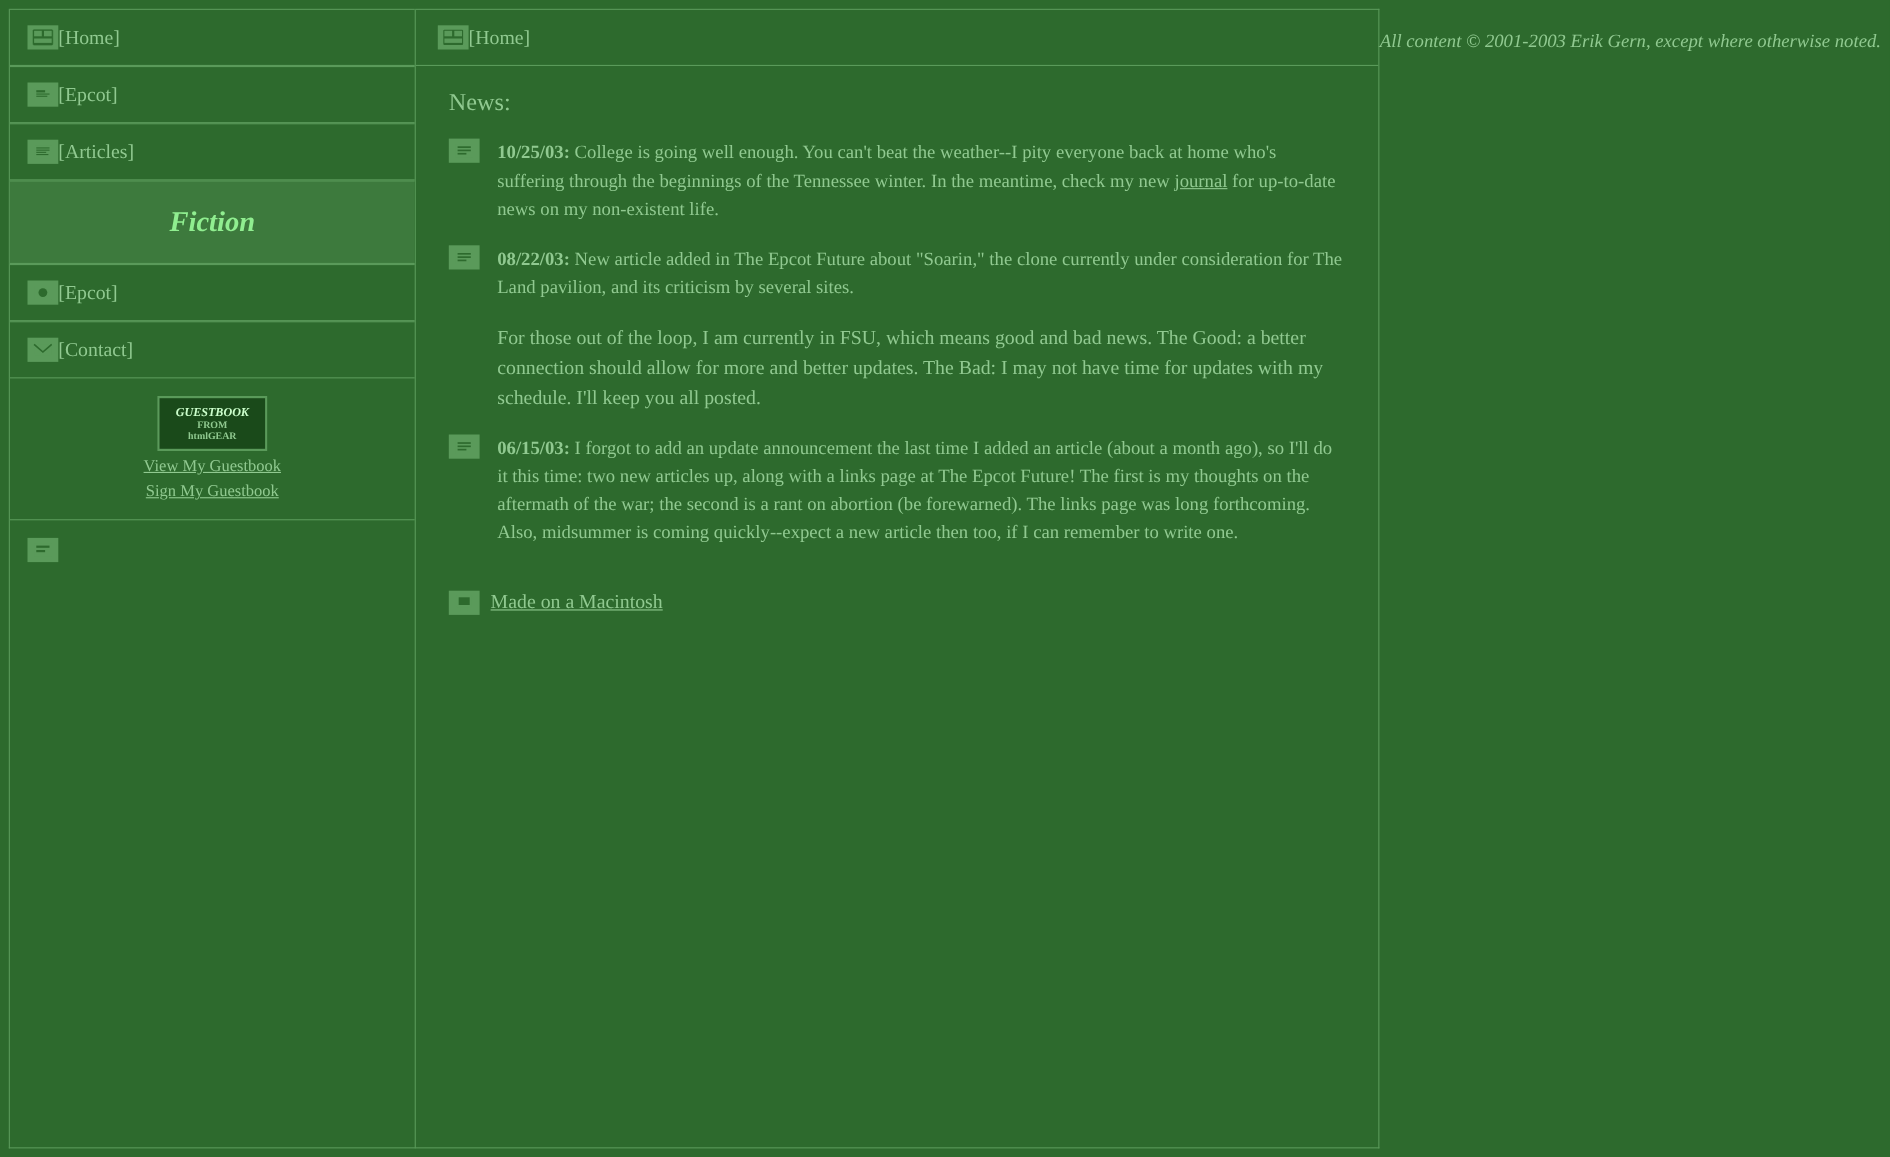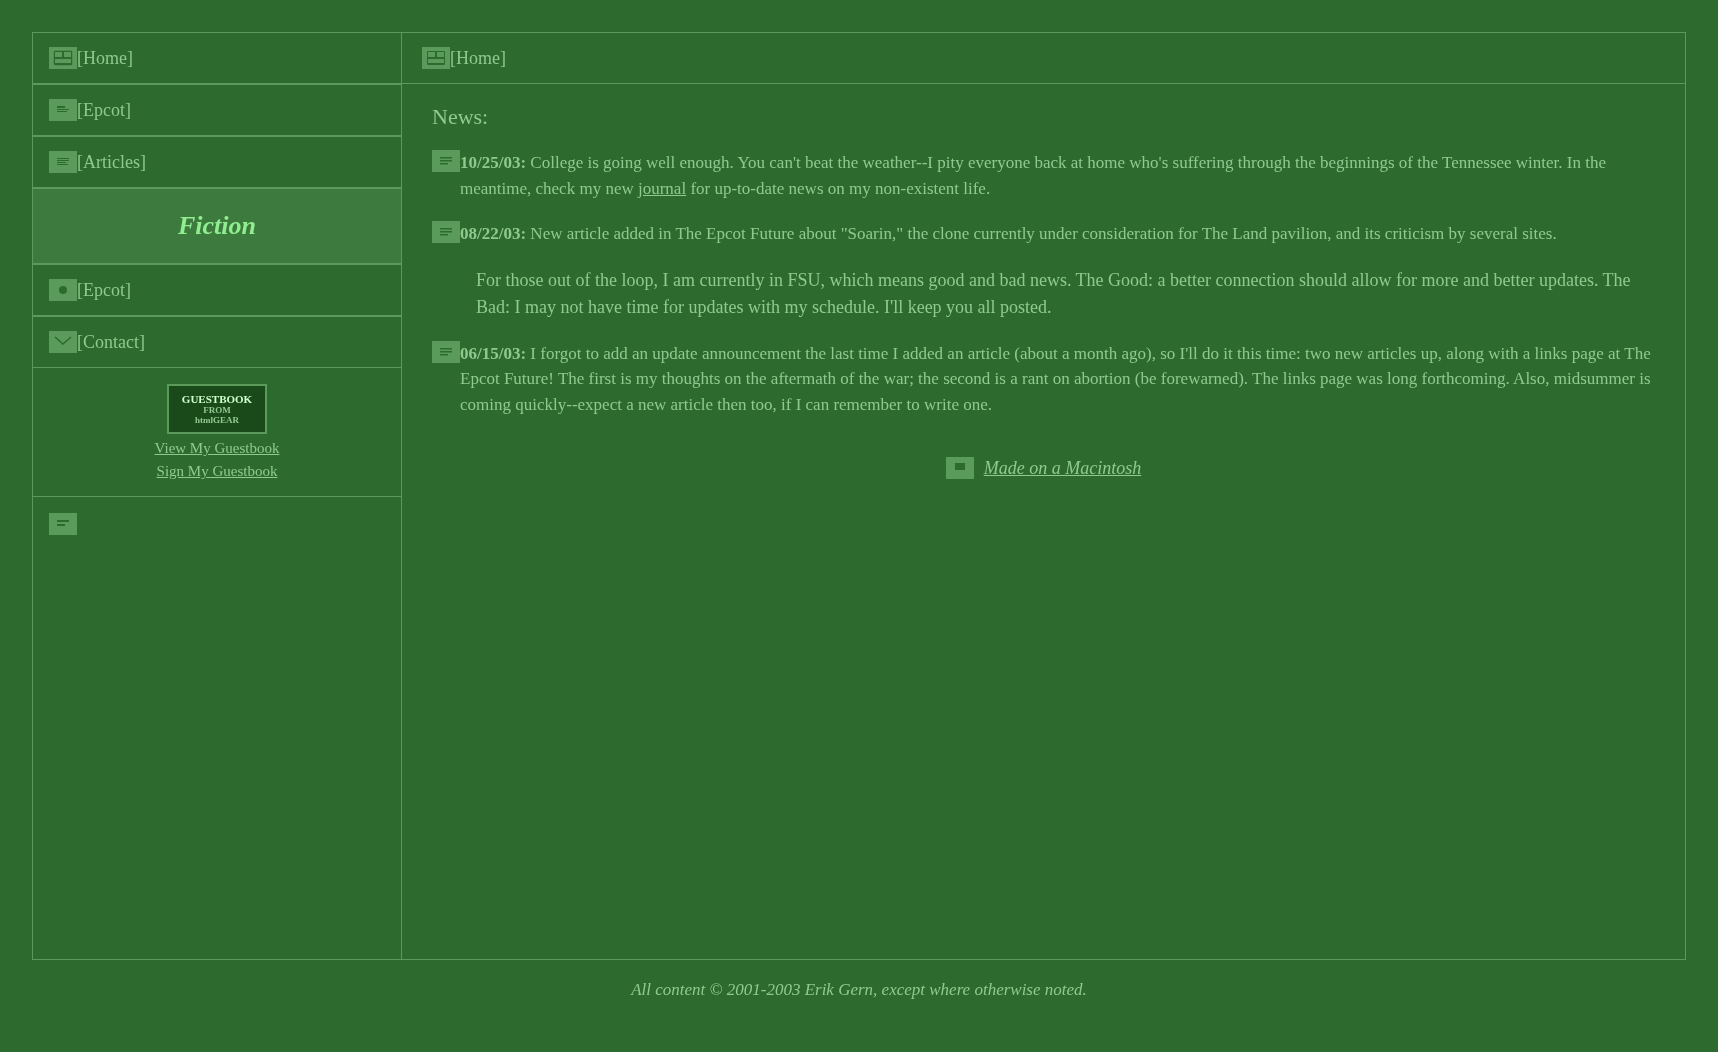--- a/index.html
+++ b/index.html
@@ -6,23 +6,23 @@
 
     body {
       background-color: #2d6a2d;
       font-family: Times New Roman, Times, serif;
       color: #90c990;
       min-height: 1052px;
     }
 
     .page-wrapper {
       display: flex;
-      flex-direction: column;
+      flex-direction: row;
       min-height: 1052px;
-      padding: 32px;
+      padding: 8px;
     }
 
     .main-layout {
       display: flex;
       flex: 1;
       gap: 0;
     }
 
     
     .sidebar {
@@ -77,20 +77,21 @@
       flex-direction: column;
       font-size: 9px;
       color: #90c990;
       font-weight: bold;
     }
 
     .guestbook-badge .gb-title {
       font-size: 11px;
       color: #ccffcc;
       font-weight: bold;
+      font-style: italic;
     }
 
     .guestbook-link {
       color: #90c990;
       font-size: 15px;
       text-decoration: underline;
       cursor: pointer;
       text-align: right;
     }
 
@@ -122,20 +123,21 @@
     }
 
     .news-title {
       color: #90c990;
       font-size: 22px;
       margin-bottom: 20px;
     }
 
     .news-entry {
       display: flex;
+      gap: 16px;
       margin-bottom: 20px;
       align-items: flex-start;
     }
 
     .news-text {
       flex: 1;
       font-size: 17px;
       line-height: 1.5;
       color: #90c990;
     }
@@ -152,24 +154,23 @@
     .news-paragraph {
       margin: 20px 0 20px 44px;
       font-size: 18px;
       line-height: 1.5;
       color: #90c990;
     }
 
     .footer-content {
       display: flex;
       flex-direction: column;
-      align-items: center;
+      align-items: flex-start;
       gap: 40px;
       padding: 20px 0 10px 0;
-      font-style: italic;
     }
 
     .mac-link {
       display: flex;
       align-items: center;
       gap: 10px;
       color: #90c990;
       font-size: 18px;
       text-decoration: underline;
       cursor: pointer;

